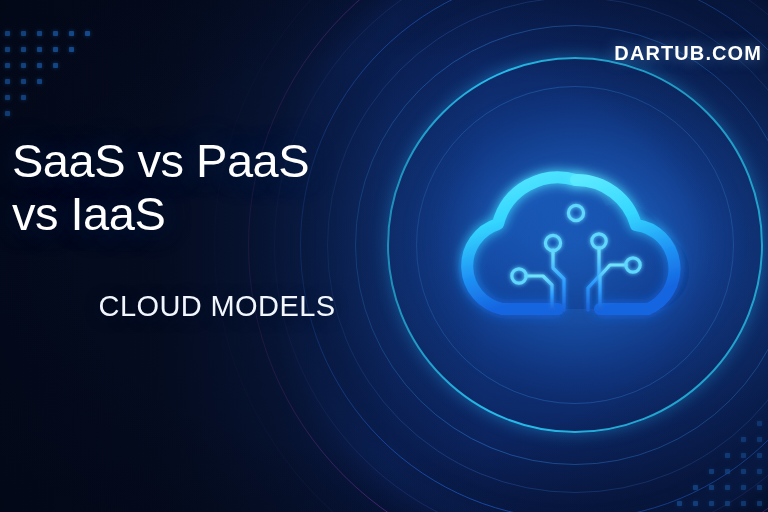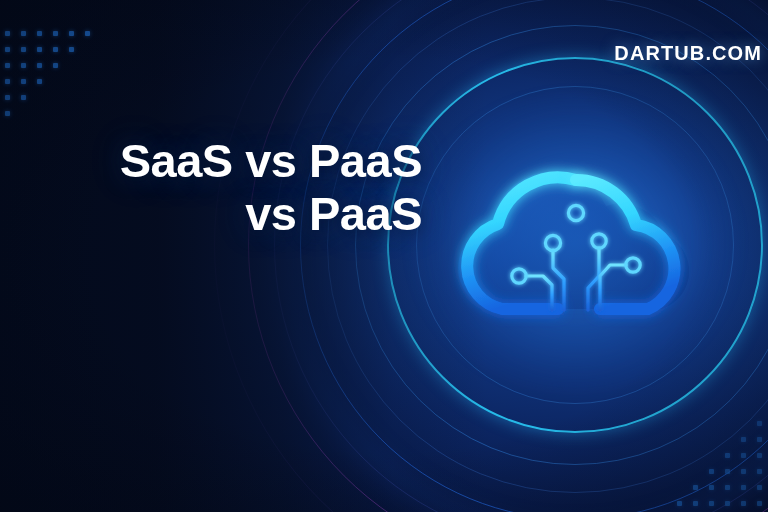--- a/index.html
+++ b/index.html
@@ -81,24 +81,24 @@
     font-weight: bold;
     letter-spacing: 1.1px;
     text-shadow: 0 0 14px rgba(110,190,255,0.55);
     white-space: nowrap;
   }
   .headline {
     position: absolute;
     left: 12px;
     top: 134px;
     width: 410px;
-    text-align: right;
+    text-align: left;
     color: #ffffff;
     font-size: 47px;
-    font-weight: bold;
+    font-weight: normal;
     line-height: 1.13;
     letter-spacing: -0.5px;
     text-shadow: 0 2px 18px rgba(4,16,44,0.85), 0 0 34px rgba(40,110,220,0.30);
   }
   .subhead {
     position: absolute;
     left: 12px;
     top: 288px;
     width: 410px;
     text-align: center;
@@ -280,19 +280,20 @@
       <div class="dot" style="left: 693px; top: 501px; background: rgb(31, 111, 208); opacity: 0.8; box-shadow: rgba(40, 130, 235, 0.45) 0px 0px 4px;"></div>
       <div class="dot" style="left: 677px; top: 501px; background: rgb(31, 111, 208); opacity: 0.8; box-shadow: rgba(40, 130, 235, 0.45) 0px 0px 4px;"></div>
     </div>
 
   <div class="bg-vignette"></div>
 
   <div class="logo">DARTUB.COM</div>
 
   <div class="headline">
     <div>SaaS vs PaaS</div>
-    <div>vs PaaS</div>
+    <div>vs IaaS</div>
   </div>
 
   <div class="subhead">
+    <div>CLOUD MODELS</div>
   </div>
 
 </div>
 
 </body></html>

